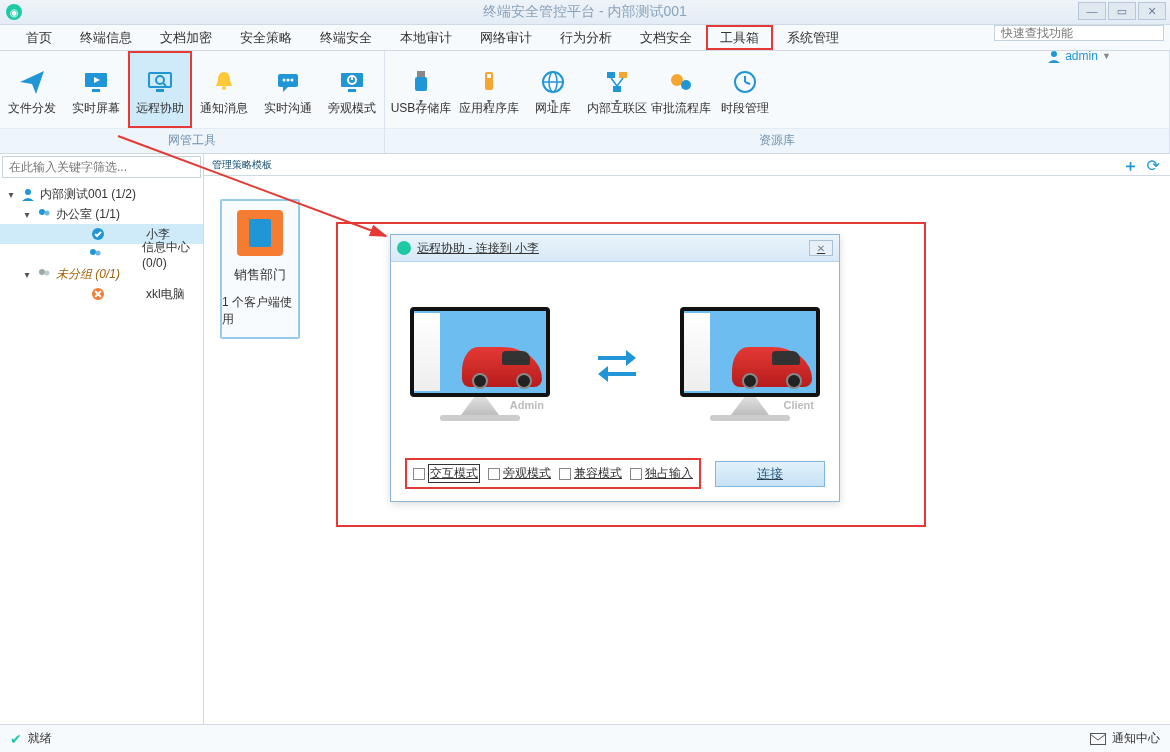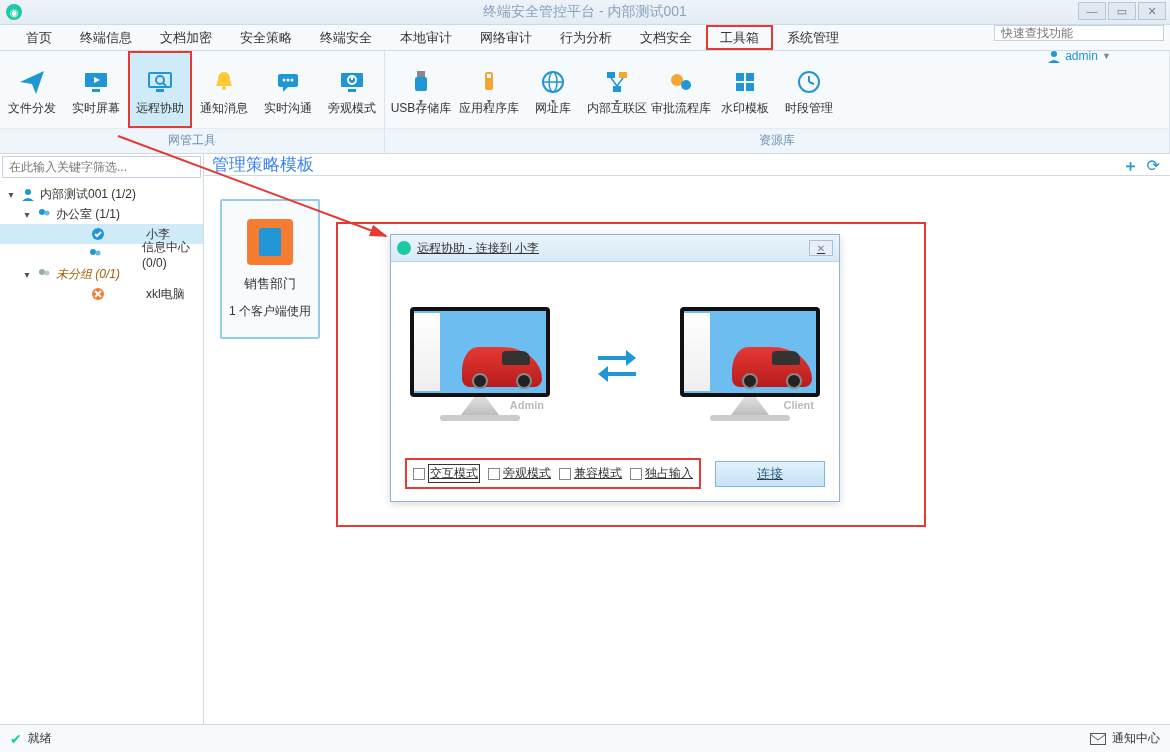--- a/index.html
+++ b/index.html
@@ -41,24 +41,24 @@
 .tree-row { display:flex; align-items:center; gap:4px; height:20px; padding-left:6px; cursor:pointer; }
 .tree-row.selected { background:#cfeaf9; }
 .tree-toggle { width:10px; height:10px; display:flex; align-items:center; justify-content:center; color:#555; font-size:10px; }
 .tree-row .ico { width:16px; height:16px; display:flex; align-items:center; justify-content:center; }
 .tree-row .lbl { font-size:12px; }
 .muted { color:#a16207; font-style:italic; }
 .indent-1 { padding-left:22px; }
 .indent-2 { padding-left:40px;gap:40px; }
 
 .content { flex:1; position:relative; }
-.content-header { height:22px; border-bottom:1px solid #d0dae5; display:flex; align-items:center; padding-left:8px; color:#3b82f6; font-size:17px; }
+.content-header { height:22px; border-bottom:1px solid #d0dae5; display:flex; align-items:center; padding-left:8px; color:#0c4a6e; font-size:10px; }
 .content-tools { position:absolute; right:10px; top:2px; display:flex; gap:8px; color:#2196d6; font-size:16px; }
 
-.template-card { position:absolute; left:16px; top:45px; width:100px; height:140px; border:2px solid #96cbe9; border-radius:2px; display:flex; flex-direction:column; align-items:center; justify-content:center; gap:10px; background:#f7fbfe; }
+.template-card { position:absolute; left:16px; top:45px; width:80px; height:140px; border:2px solid #96cbe9; border-radius:2px; display:flex; flex-direction:column; align-items:center; justify-content:center; gap:10px; background:#f7fbfe; }
 .template-card .card-icon { width:46px; height:46px; background:#f57c30; border-radius:4px; display:flex; align-items:center; justify-content:center; }
 .template-card .card-icon .inner { width:22px; height:28px; background:#2196d6; border-radius:2px; position:relative; }
 .template-card .t1 { font-size:13px; color:#333; }
 .template-card .t2 { font-size:12px; color:#333; }
 
 
 .red-frame { position:absolute; border:2px solid #e53935; pointer-events:none; }
 .arrow-svg { position:absolute; top:0; left:0; pointer-events:none; }
 
 
@@ -254,31 +254,20 @@
             <svg width="28" height="28">
               <circle cx="10" cy="12" r="6" fill="#f7a531"></circle>
               <circle cx="19" cy="17" r="5" fill="#2196d6"></circle>
             </svg>
           </div>
         <div class="ribbon-label">审批流程库</div>
       </div>
       <div class="ribbon-item">
         <div class="ribbon-icon">
             <svg width="28" height="28">
-              <rect x="5" y="5" width="8" height="8" fill="#2196d6"></rect>
-              <rect x="15" y="5" width="8" height="8" fill="#2196d6"></rect>
-              <rect x="5" y="15" width="8" height="8" fill="#2196d6"></rect>
-              <rect x="15" y="15" width="8" height="8" fill="#2196d6"></rect>
-            </svg>
-          </div>
-        <div class="ribbon-label">水印模板</div>
-      </div>
-      <div class="ribbon-item">
-        <div class="ribbon-icon">
-            <svg width="28" height="28">
               <circle cx="14" cy="14" r="10" fill="none" stroke="#2196d6" stroke-width="2"></circle>
               <line x1="14" y1="14" x2="14" y2="8" stroke="#2196d6" stroke-width="2"></line>
               <line x1="14" y1="14" x2="19" y2="16" stroke="#2196d6" stroke-width="2"></line>
             </svg>
           </div>
         <div class="ribbon-label">时段管理</div>
       </div>
     </div>
     <div class="ribbon-group-label">资源库</div>
   </div>

